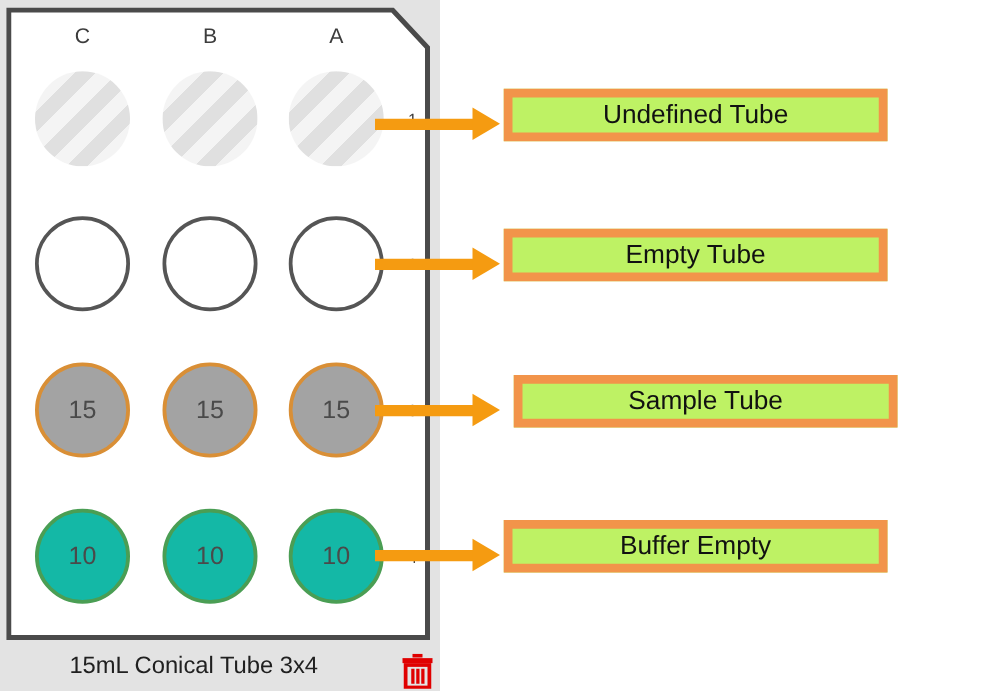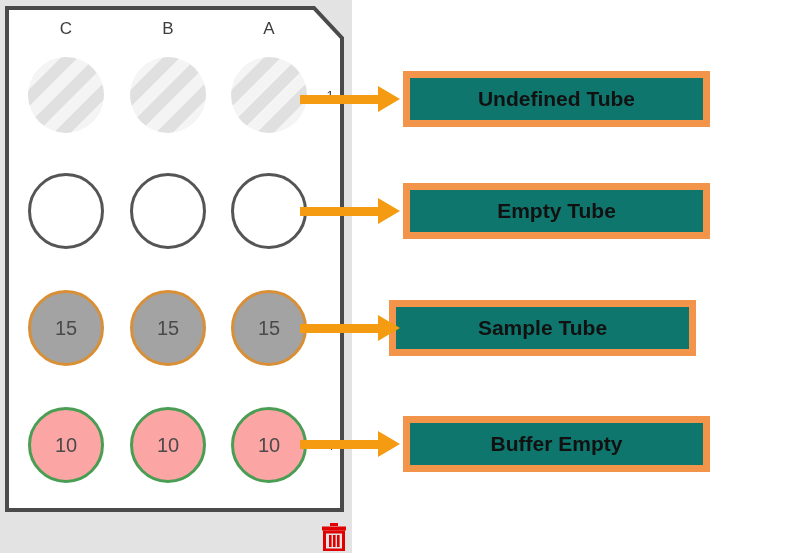--- a/index.html
+++ b/index.html
@@ -74,21 +74,21 @@
   }
   .tube.empty {
     background: #ffffff;
     border: 3px solid #555555;
   }
   .tube.sample {
     background: #a3a3a3;
     border: 3px solid #d98f36;
   }
   .tube.buffer {
-    background: #fca5a5;
+    background: #14b8a6;
     border: 3px solid #4a9e54;
   }
 
   
   .row-num {
     position: absolute;
     width: 16px;
     text-align: center;
     font-size: 13px;
     color: #3d3d3d;
@@ -116,28 +116,28 @@
     border-top: 13px solid transparent;
     border-bottom: 13px solid transparent;
     border-left: 22px solid #f59b11;
   }
 
   
   .legend-box {
     position: absolute;
     box-sizing: border-box;
     width: 307px;
-    height: 56px;
-    background: #0f766e;
+    height: 42px;
+    background: #bef264;
     border: 7px solid #f2944a;
     display: flex;
     align-items: center;
     justify-content: center;
     font-size: 21px;
-    font-weight: bold;
+    font-weight: normal;
     color: #111111;
     font-family: "Liberation Sans", sans-serif;
   }
 
   
   .footer {
     position: absolute;
     left: 0;
     top: 512px;
     width: 352px;
@@ -211,24 +211,25 @@
   <div class="shaft" style="width:80px;"></div>
   <div class="head" style="left:78px;"></div>
 </div>
 <div class="arrow" style="left:300px; top:431px; width:102px;">
   <div class="shaft" style="width:80px;"></div>
   <div class="head" style="left:78px;"></div>
 </div>
 
 <div class="legend-box" style="left:403px; top:71px;">Undefined Tube</div>
 <div class="legend-box" style="left:403px; top:183px;">Empty Tube</div>
-<div class="legend-box" style="left:389px; top:300px;">Sample Tube</div>
+<div class="legend-box" style="left:411px; top:300px;">Sample Tube</div>
 <div class="legend-box" style="left:403px; top:416px;">Buffer Empty</div>
 
 <div class="footer">
+  <div class="footer-title">15mL Conical Tube 3x4</div>
 
   <svg class="trash" viewBox="0 0 26 28">
     <rect x="9" y="0" width="8" height="3" fill="#e00000"></rect>
     <rect x="1" y="3.5" width="24" height="4" fill="#e00000"></rect>
     <rect x="3.5" y="9" width="19" height="18" fill="none" stroke="#e00000" stroke-width="3"></rect>
     <rect x="8" y="12" width="2.6" height="12" fill="#e00000"></rect>
     <rect x="12" y="12" width="2.6" height="12" fill="#e00000"></rect>
     <rect x="16" y="12" width="2.6" height="12" fill="#e00000"></rect>
   </svg>
 </div>

